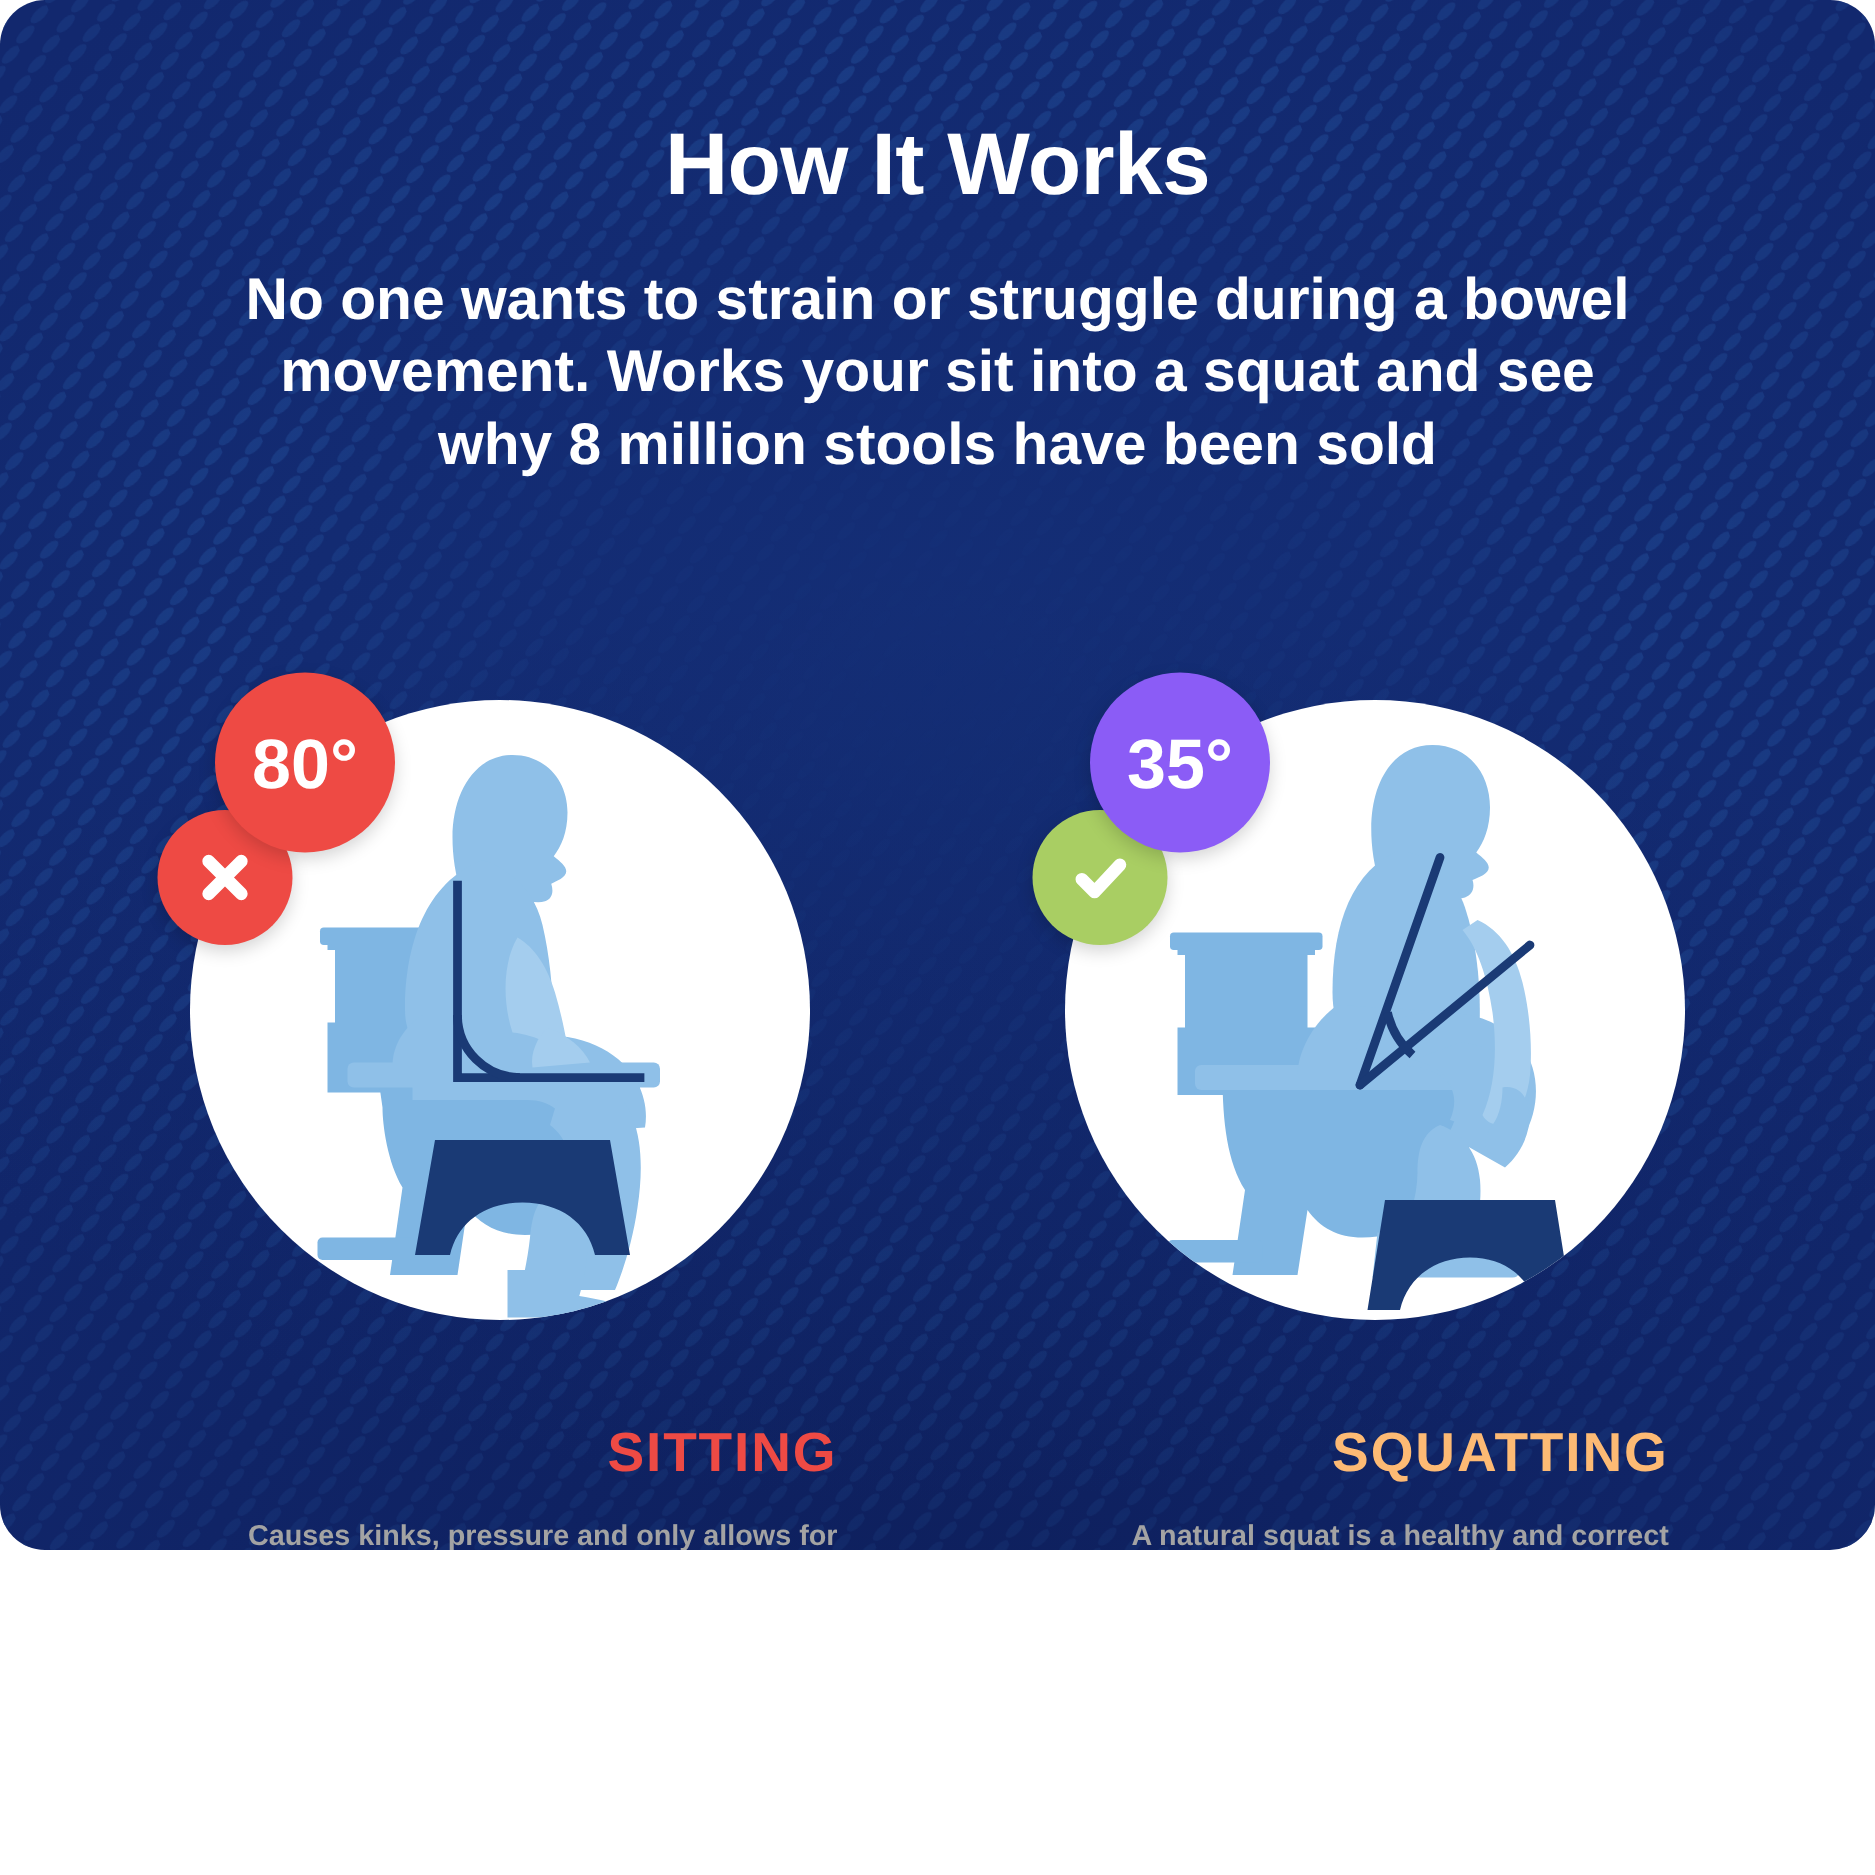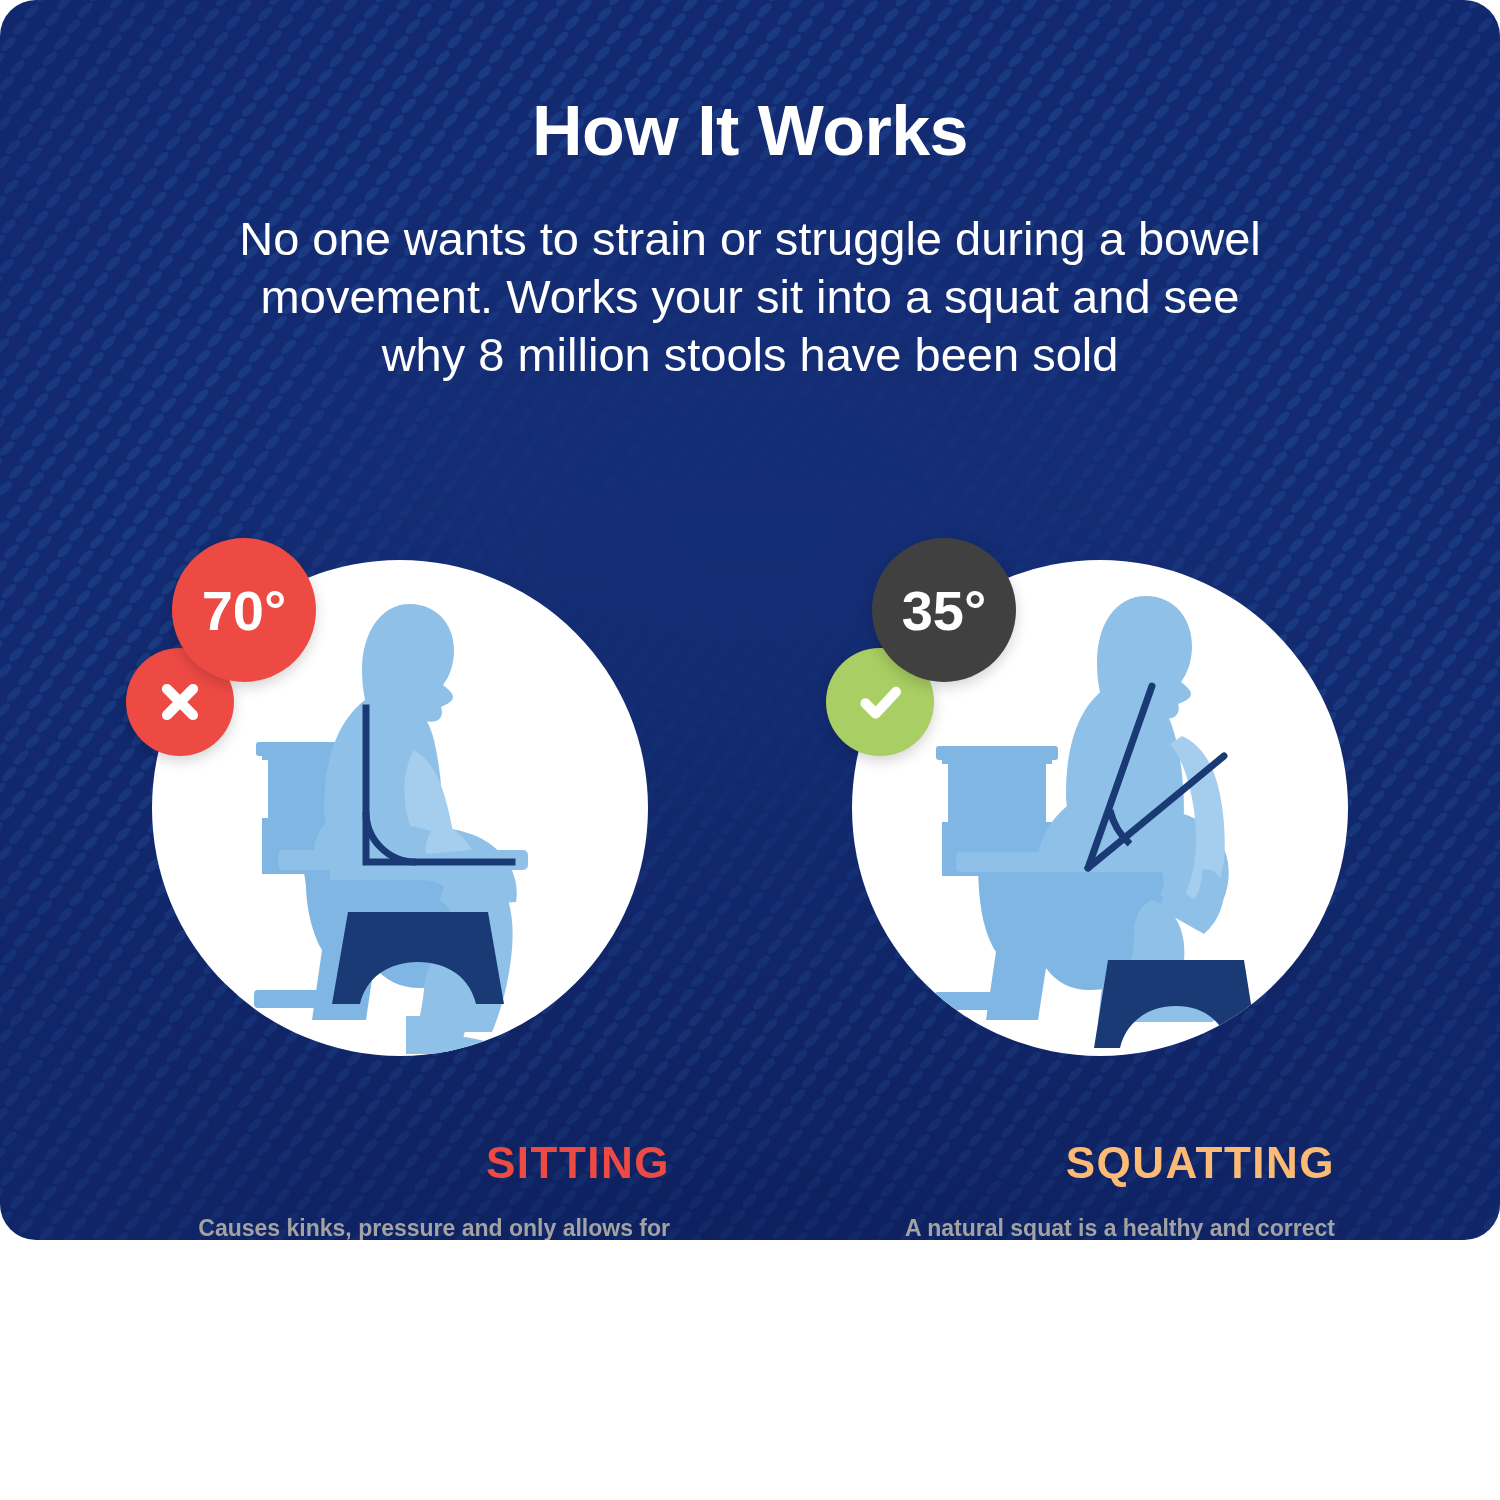--- a/index.html
+++ b/index.html
@@ -19,21 +19,21 @@
   .vig{position:absolute;inset:0;pointer-events:none;
        background:
         radial-gradient(115% 95% at 50% 42%, rgba(23,55,130,.40) 0%, rgba(18,40,110,0) 58%),
         radial-gradient(120% 110% at 50% 105%, rgba(8,20,70,.42) 0%, rgba(8,20,70,0) 62%);}
 
   
   .head{position:absolute;left:0;right:0;top:96px;text-align:center;z-index:5;}
   .title{font-size:70px;font-weight:bold;color:#ffffff;letter-spacing:-.5px;
          line-height:1;margin:0;}
   .sub{margin:44px auto 0;max-width:1215px;font-size:47px;line-height:1.23;
-       color:#ffffff;font-weight:400;}
+       color:#ffffff;font-weight:700;}
 
   
   .panels{position:absolute;left:0;right:0;top:560px;z-index:5;
           display:flex;justify-content:center;gap:140px;}
   .panel{width:560px;display:flex;flex-direction:column;align-items:center;}
 
   .circwrap{position:relative;width:496px;height:520px;}
   .circle{position:absolute;left:0;top:0;width:496px;height:496px;
           border-radius:50%;background:#ffffff;overflow:hidden;}
   .circle svg{position:absolute;left:0;top:0;width:496px;height:496px;}
@@ -139,21 +139,21 @@
 
             <path d="M196 352 h140 l16 92 h-28 c-6 -26 -28 -42 -58 -42
                      c-30 0 -52 16 -58 42 h-28 z" fill="#1a3a75"></path>
 
             <path d="M214 148 L214 302 L360 302" fill="none" stroke="#1a3a75" stroke-width="7" stroke-linecap="square"></path>
             <path d="M214 252 A50 50 0 0 0 264 302" fill="none" stroke="#1a3a75" stroke-width="7"></path>
           </svg>
         </div>
 
         <div class="badge badge-big" style="background:#ee4a44">
-          <span>70°</span>
+          <span>80°</span>
         </div>
         <div class="badge badge-sm" style="background:#ee4a44">
           <svg viewBox="0 0 40 40" aria-hidden="true">
             <path d="M11 11 L29 29 M29 11 L11 29" stroke="#fff" stroke-width="7" stroke-linecap="round"></path>
           </svg>
         </div>
       </div>
 
       <div class="cap">
         <p class="cap-h" style="color:#ee4a44">SITTING</p>
@@ -208,21 +208,21 @@
 
             <path d="M256 400 h136 l14 88 h-28 c-6 -26 -26 -42 -54 -42
                      c-28 0 -50 16 -56 42 h-26 z" fill="#1a3a75"></path>
 
             <path d="M236 308 L300 126" fill="none" stroke="#1a3a75" stroke-width="7" stroke-linecap="round"></path>
             <path d="M236 308 L372 196" fill="none" stroke="#1a3a75" stroke-width="7" stroke-linecap="round"></path>
             <path d="M258 250 A64 64 0 0 0 278 284" fill="none" stroke="#1a3a75" stroke-width="7"></path>
           </svg>
         </div>
 
-        <div class="badge badge-big" style="background:#404040">
+        <div class="badge badge-big" style="background:#8b5cf6">
           <span>35°</span>
         </div>
         <div class="badge badge-sm" style="background:#a9ce63">
           <svg viewBox="0 0 40 40" aria-hidden="true">
             <path d="M10 21 L17 28 L31 13" fill="none" stroke="#fff" stroke-width="7" stroke-linecap="round" stroke-linejoin="round"></path>
           </svg>
         </div>
       </div>
 
       <div class="cap">

